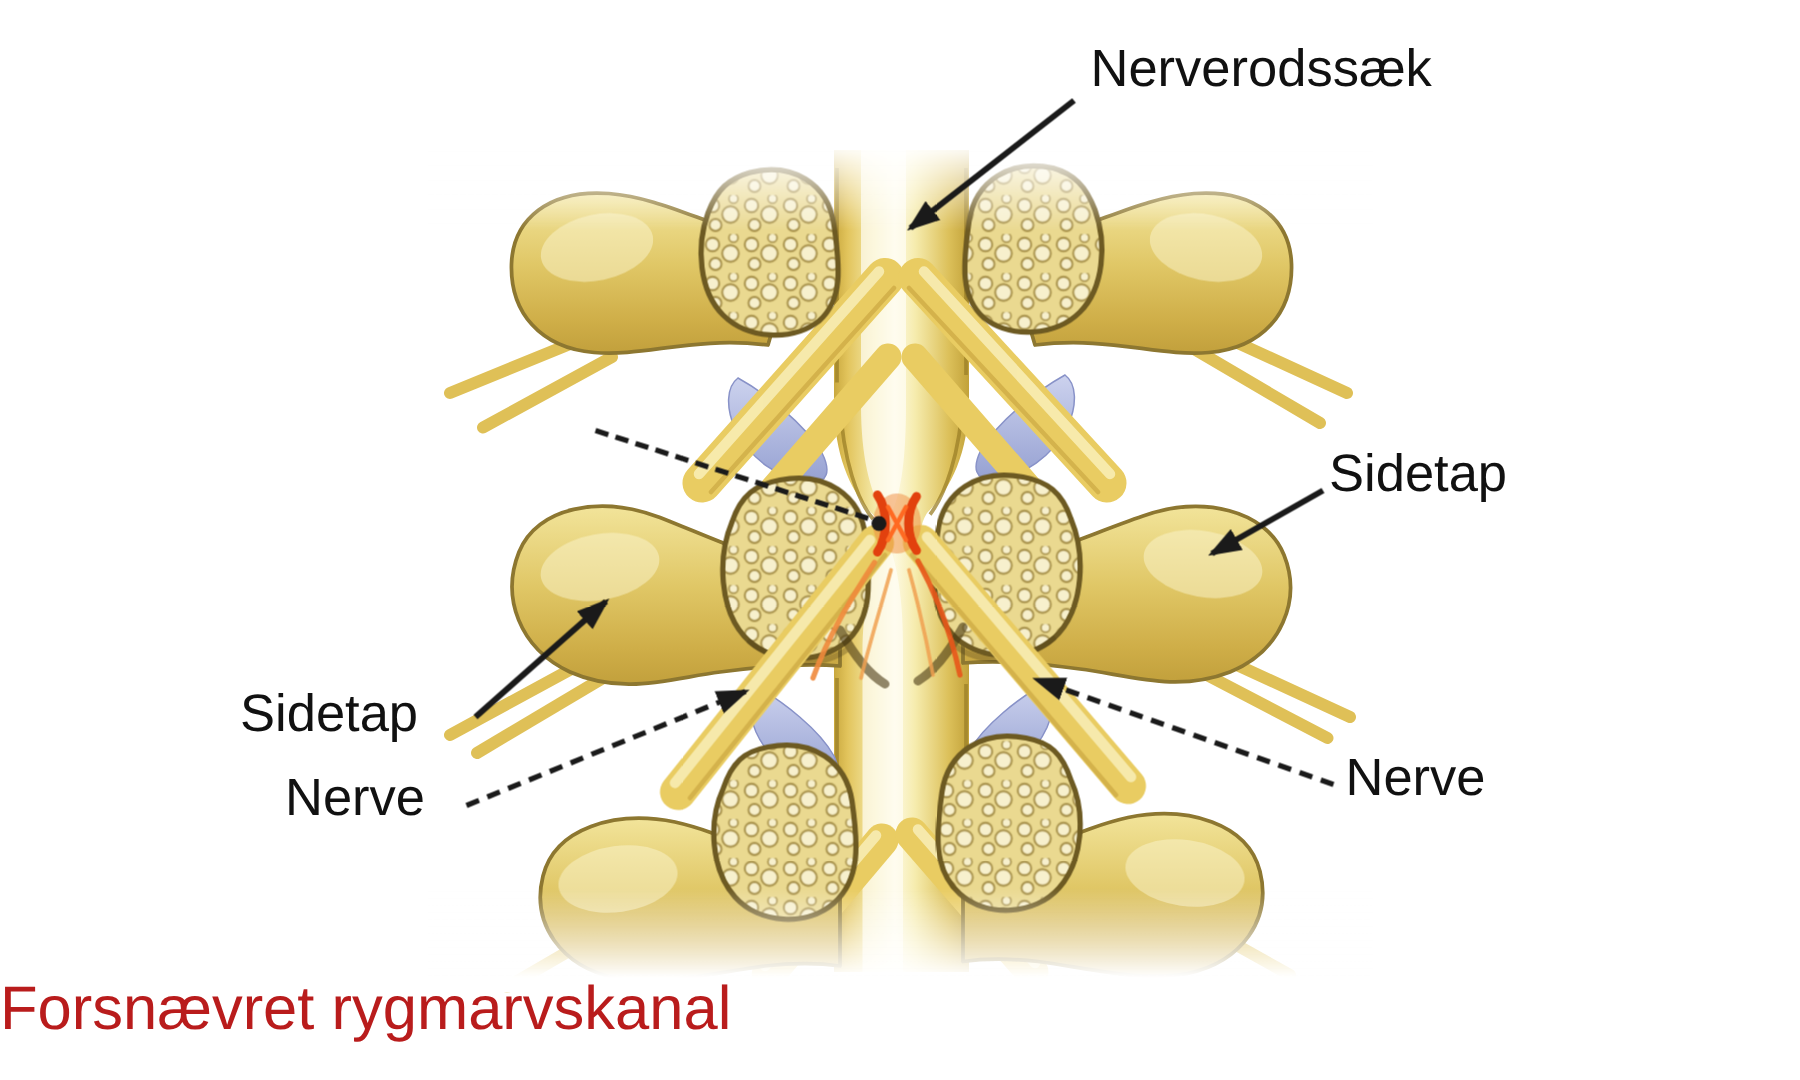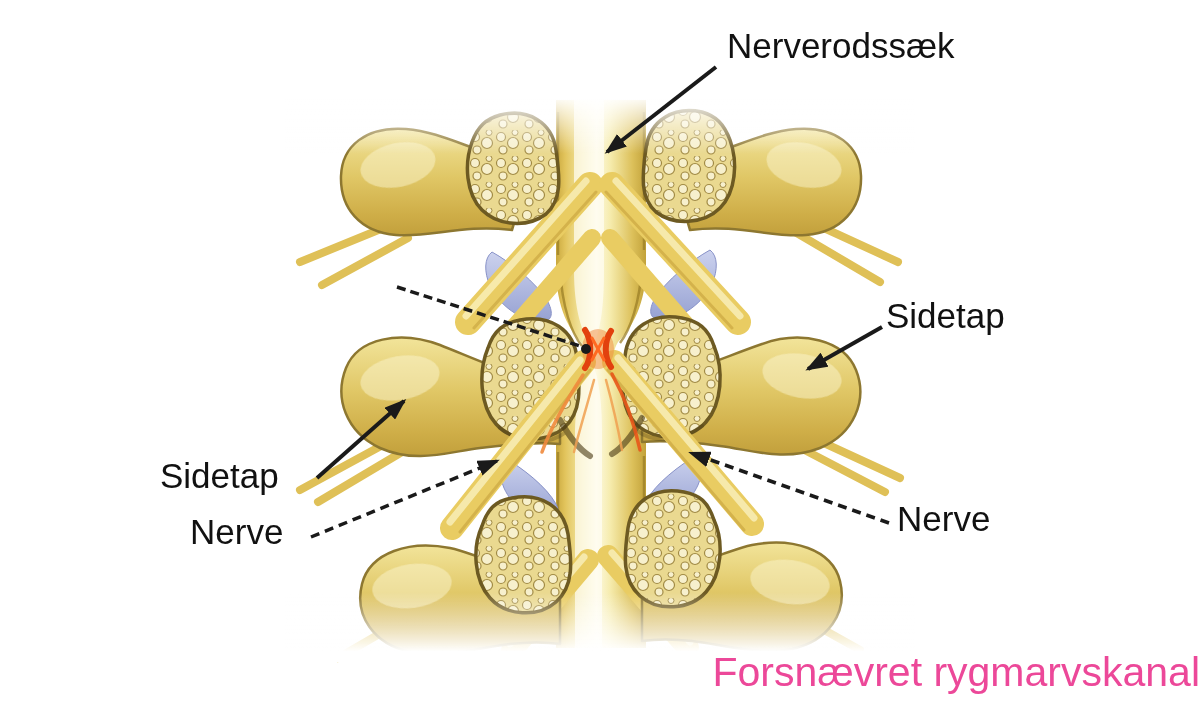--- a/index.html
+++ b/index.html
@@ -2,22 +2,22 @@
 <html><head>
 <meta charset="utf-8">
 <style>
   html,body{margin:0;padding:0;}
   body{width:1200px;height:720px;background:#ffffff;overflow:hidden;
        font-family:"Liberation Sans",sans-serif;}
   .stage{position:relative;width:1200px;height:527px;background:#ffffff;}
   .stage svg{position:absolute;left:0;top:0;}
   .lbl{position:absolute;color:#111111;font-size:35px;line-height:1.05;
        white-space:nowrap;letter-spacing:0px;}
-  .title{position:absolute;left:0;right:0;top:650px;text-align:right;
-       color:#ec4899;font-size:41px;line-height:1.1;}
+  .title{position:absolute;left:0;right:0;top:650px;text-align:left;
+       color:#b91c1c;font-size:41px;line-height:1.1;}
 </style>
 </head>
 <body>
 
 <div class="stage">
 
 <svg width="1200" height="720" viewBox="0 0 1200 720">
   <defs>
     <linearGradient id="sacG" gradientUnits="userSpaceOnUse" x1="556" y1="0" x2="646" y2="0">
       <stop offset="0" stop-color="#c9a83e"></stop>

